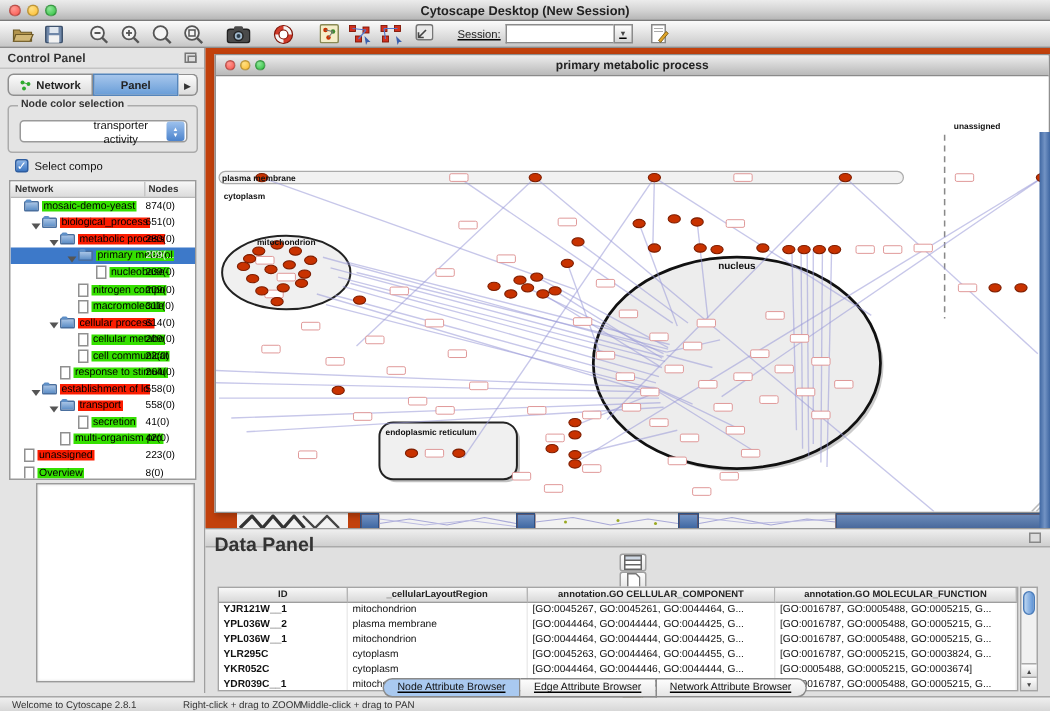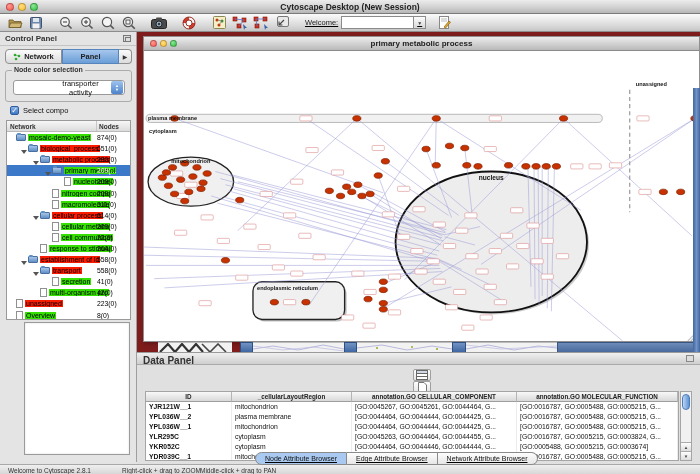--- a/index.html
+++ b/index.html
@@ -56,37 +56,37 @@
   .tfold::before { content:""; position:absolute; left:0; top:-2px; width:4px; height:2px; background:#5e8fc7; border-radius:1px 1px 0 0; }
   .tfile { width:7px; height:9px; background:#fff; border:1px solid #909090; margin-right:2px; flex:none; }
   .tlab { font-size:7px; color:#000; padding:0 1px; white-space:nowrap; overflow:hidden; max-width:72px; }
   .hg { background:#35e000; }
   .hr { background:#fb1c00; }
   .tcount { position:absolute; right:1px; width:32px; font-size:6.8px; color:#000; text-align:left; background:transparent; }
   .trow.sel .tcount { color:#f0f0f0; }
   #birdseye { position:absolute; left:24px; top:290px; width:106px; height:133px; background:#fff; border:1px solid #9a9a9a; box-shadow:inset 0 0 2px rgba(0,0,0,.15); }
 
   
-  #desktop { left:137px; top:32px; width:563px; height:320px; background:#7f1d1d; }
+  #desktop { left:137px; top:32px; width:563px; height:320px; background:#c2410c; }
   #net-frame { position:absolute; left:6px; top:4px; width:557px; height:306px; background:#fff; border:1px solid #8f8f8f; box-shadow:1px 2px 4px rgba(0,0,0,.25); }
   #net-titlebar { position:relative; height:14px; background:linear-gradient(#ededed,#d0d0d0 55%,#b9b9b9); border-bottom:1px solid #8a8a8a; }
   #net-titlebar .wt { position:absolute; width:100%; text-align:center; top:2px; font-size:8px; font-weight:bold; color:#222; }
   .tl.s { width:7px; height:7px; }
   #net-canvas { position:absolute; left:0; top:14px; right:0; bottom:0; background:#fff; overflow:hidden; }
   
   .sliver { position:absolute; top:310px; height:11px; }
   .blue-sq { background:linear-gradient(#7293c4,#3f67a2); border:1px solid #2d4f82; }
   .lite { background:#f2f2f2; border-top:1px solid #bbb; border-bottom:1px solid #999; }
   #blue-bar-right { position:absolute; left:556px; top:56px; width:7px; height:265px; background:linear-gradient(90deg,#3f67a2,#7293c4 50%,#3f67a2); }
   #blue-bar-bottom { position:absolute; left:420px; top:310px; width:143px; height:11px; background:linear-gradient(#6d8cba,#49699c); border:1px solid #3a5680; }
 
   
   #data-panel { left:137px; top:352px; width:563px; height:112px; background:#e0e0e0; border-top:1px solid #9a9a9a; }
   #dp-header { position:relative; height:12px; background:linear-gradient(#efefef,#cfcfcf); border-bottom:1px solid #aaa; }
-  #dp-header .t { position:absolute; left:6px; top:1.5px; font-size:10px; font-weight:bold; color:#333; }
+  #dp-header .t { position:absolute; left:6px; top:1.5px; font-size:13px; font-weight:bold; color:#333; }
   #dp-float { position:absolute; right:6px; top:2px; width:8px; height:7px; border:1px solid #888; background:#ddd; }
   #dp-toolbar { position:absolute; left:19px; top:16px; right:8px; height:20px; display:flex; align-items:center;flex-direction:column; }
   .dpi { width:18px; height:16px; border:1px solid #a0a0a0; background:linear-gradient(#fefefe,#e3e3e3); border-radius:2px; margin-right:4px; display:flex; align-items:center; justify-content:center; }
   .dpi.plain { border:none; background:none; }
   #dp-toolbar .spacer { flex:1; }
   #dp-table { position:absolute; left:8px; top:38px; width:534px; height:70px; background:#fff; border:1px solid #a5a5a5; overflow:hidden; }
   #dp-thead { display:flex; height:10px; }
   .th { background:linear-gradient(#f8f8f8,#d9d9d9); border-right:1px solid #b5b5b5; border-bottom:1px solid #9e9e9e; font-size:6.3px; font-weight:bold; color:#222; text-align:center; line-height:10px; white-space:nowrap; overflow:hidden; }
   .dr { display:flex; height:10px; }
   .dc { font-size:6.8px; color:#111; line-height:10px; padding-left:3px; white-space:nowrap; overflow:hidden; border-right:1px solid #ececec; }
@@ -211,21 +211,21 @@
         <path d="M11,8 l4,4 l-2,0 l-1,2 z" fill="#3a5fae"></path>
       </svg>
     </span>
   <span class="tbi">
       <svg width="14" height="13">
         <rect x="2.5" y="0.5" width="11" height="10" rx="1.5" fill="#e9e9e9" stroke="#777"></rect>
         <path d="M9,4 l-5,5 m0,-3.5 l0,3.5 l3.5,0" fill="none" stroke="#444" stroke-width="1.1"></path>
       </svg>
     </span>
   <span class="gap"></span>
-  <span id="search-label">Welcome:</span>
+  <span id="search-label">Session:</span>
   <span id="search-wrap">
     <input id="search-input" value="" style="">
     <span id="search-drop">▼</span>
   </span>
   <span class="gap"></span>
   <span class="tbi">
       <svg width="13" height="13">
         <rect x="1.5" y="0.5" width="9" height="12" fill="#fff" stroke="#888"></rect>
         <line x1="3" y1="3" x2="9" y2="3" stroke="#aaa" stroke-width="0.8"></line>
         <line x1="3" y1="5" x2="9" y2="5" stroke="#aaa" stroke-width="0.8"></line>

